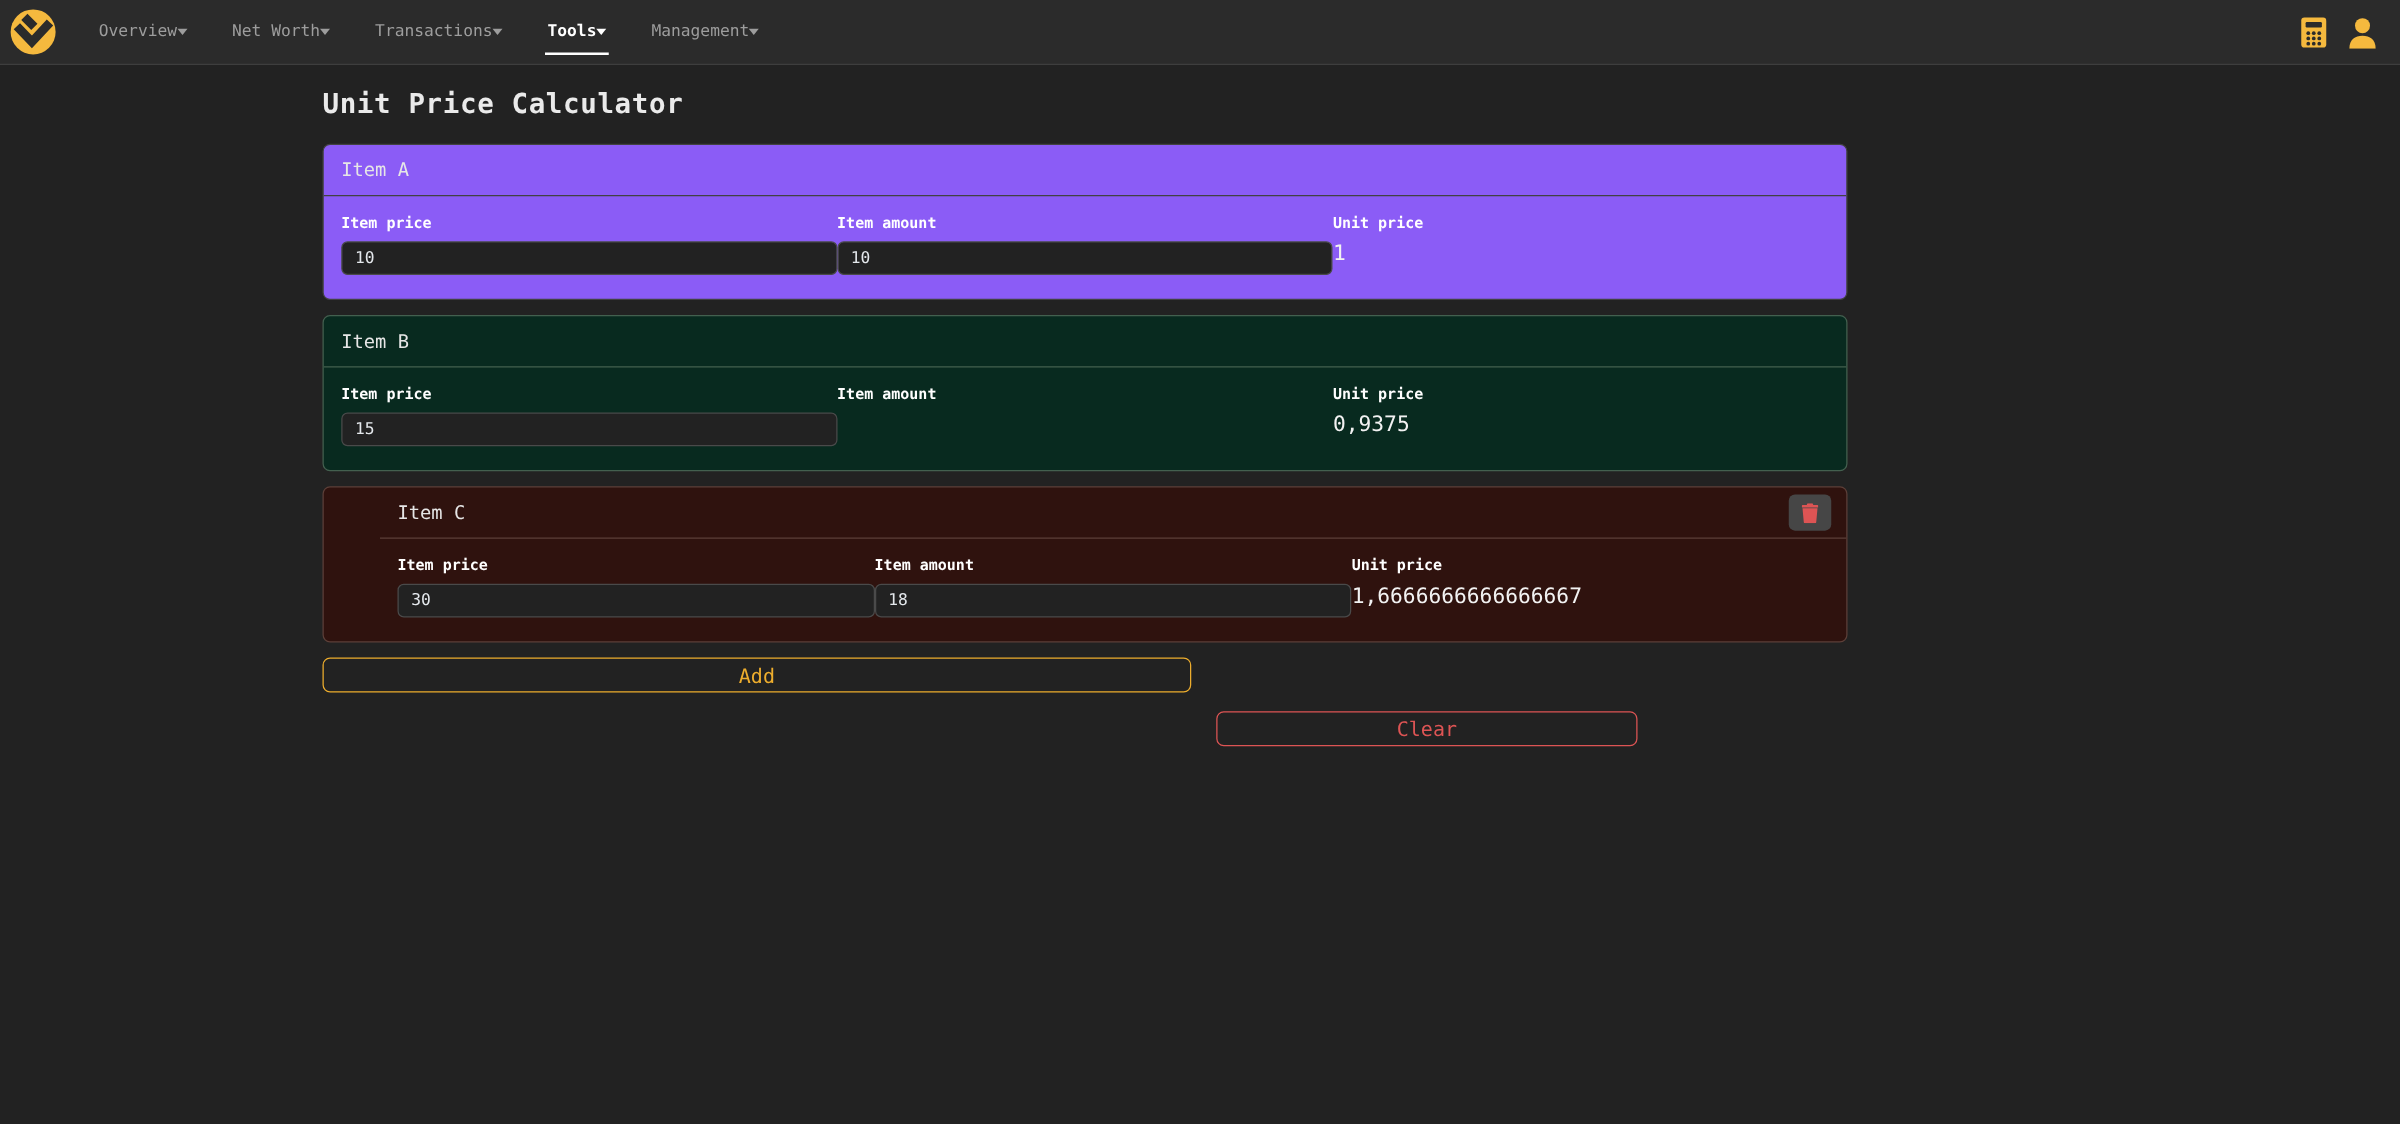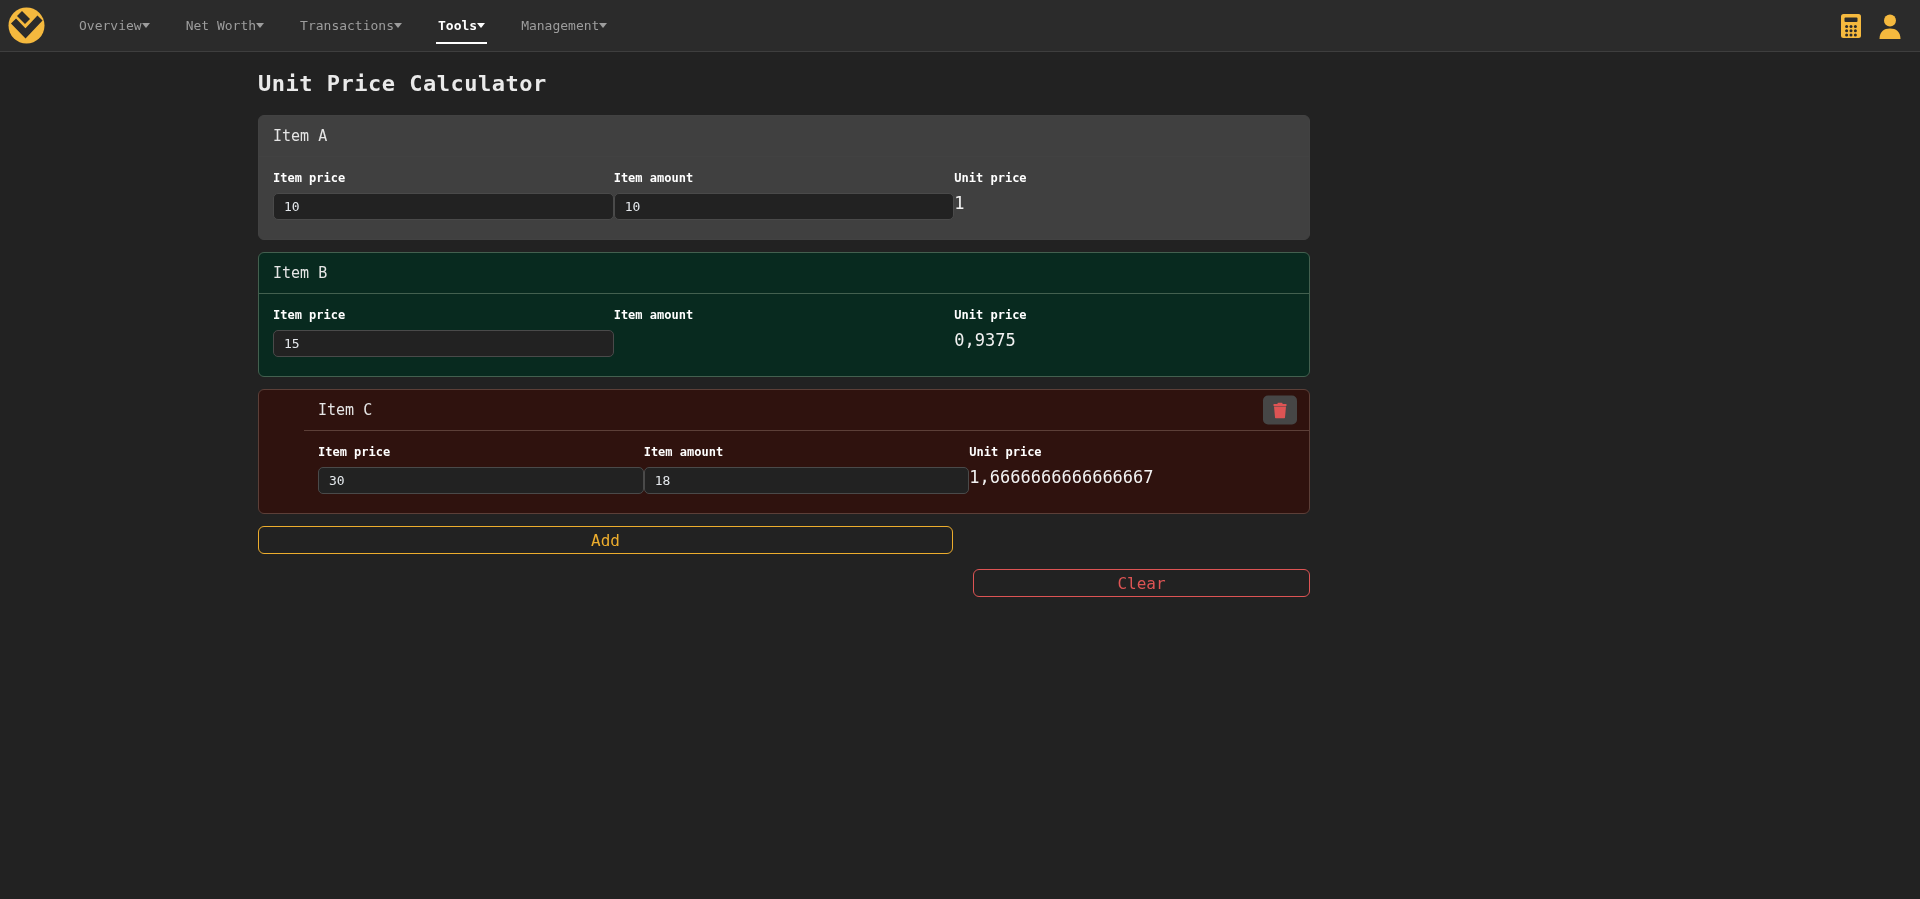--- a/index.html
+++ b/index.html
@@ -46,34 +46,34 @@
     content: "";
     position: absolute;
     left: 12px; right: 12px; bottom: 7px;
     height: 2px;
     background: #ffffff;
   }
   .nav-right { margin-left: auto; display: flex; align-items: center; gap: 16px; }
   .nav-icon-btn { background: none; border: none; padding: 0; cursor: pointer; line-height: 0; }
 
   
-  .content { margin-left: 258px; width: 1052px; padding-top: 19px; }
+  .content { margin-left: 258px; width: 1220px; padding-top: 19px; }
   .page-title {
     font-size: 22px;
     font-weight: bold;
     letter-spacing: 0.5px;
     color: #eaeaea;
     margin-bottom: 19px;
   }
 
   
   .card {
     border-radius: 6px;
     border: 1px solid #424242;
-    background: #404040;
+    background: #8b5cf6;
     margin-bottom: 12px;
     overflow: visible;
   }
   .card.success { background: var(--success-bg, #082a1f); border-color: #43604f; }
   .card.danger  { background: var(--danger-bg, #2f120e); border-color: #5c3f38; padding-left: 45px; }
 
   .card-header {
     position: relative;
     padding: 10px 14px;
     font-size: 15px;

